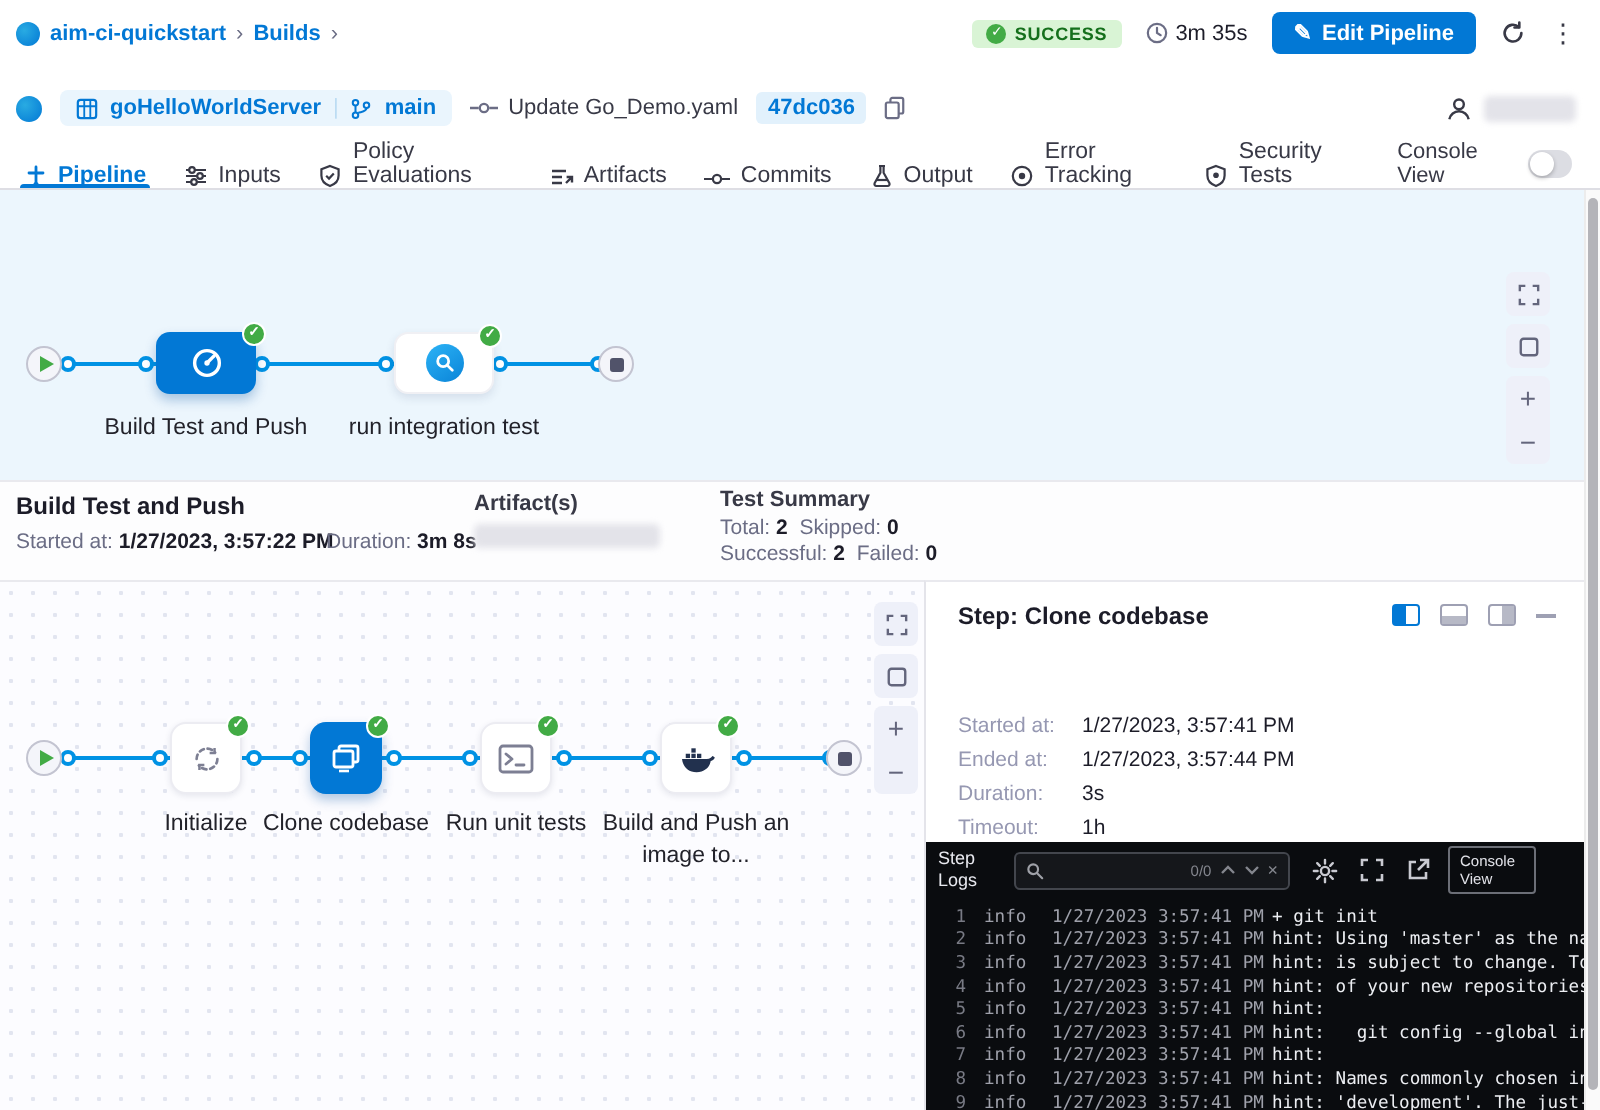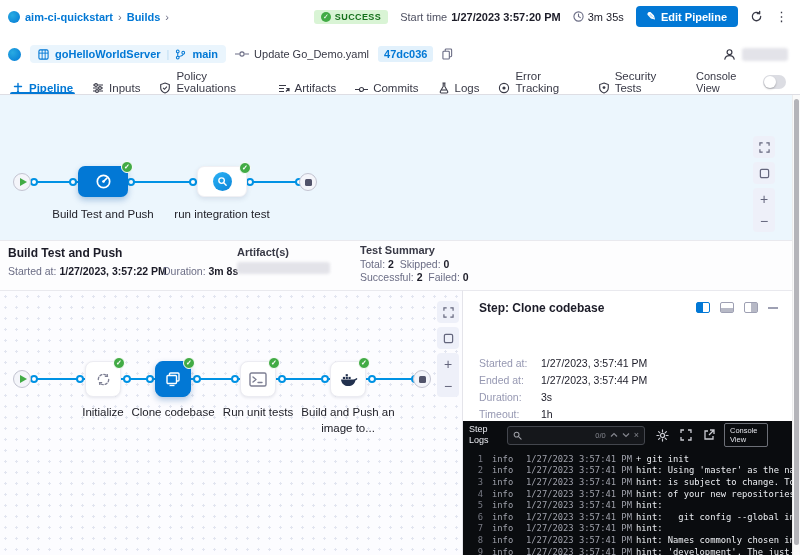--- a/index.html
+++ b/index.html
@@ -124,23 +124,20 @@
       <span class="org-dot"></span>
       <span>aim-ci-quickstart</span>
       <span class="crumb-sep">›</span>
       <span>Builds</span>
       <span class="crumb-sep">›</span>
     </div>
     <div class="hdr-right">
       <span class="badge-success">
         <span class="chk">✓</span>
         <span class="txt">SUCCESS</span>
-      </span>
-      <span class="start-time">
-        <span>Start time</span><b>1/27/2023 3:57:20 PM</b>
       </span>
       <span class="dur">
         <svg width="11" height="11" viewBox="0 0 12 12">
             <circle cx="6" cy="6" r="5" fill="none" stroke="#6b6d85" stroke-width="1.2"></circle>
             <path d="M6 3.2V6l2 1.2" fill="none" stroke="#6b6d85" stroke-width="1.2" stroke-linecap="round"></path>
           </svg>
         <span>3m 35s</span>
       </span>
       <button class="btn-primary">
         <span>✎</span>
@@ -235,21 +232,21 @@
           <circle cx="7" cy="4.5" r="2.2" fill="none" stroke="#383946" stroke-width="1.2"></circle>
           <path d="M0 4.5h4.3M9.7 4.5H14" stroke="#383946" stroke-width="1.2"></path>
         </svg>
       <span>Commits</span>
     </div>
     <div class="tab">
       <svg width="12" height="12" viewBox="0 0 12 12">
           <path d="M4.5 1h3M5.2 1v3.4L2.3 9.6A1 1 0 0 0 3.2 11h5.6a1 1 0 0 0 .9-1.4L6.8 4.4V1" fill="none" stroke="#383946" stroke-width="1.1"></path>
           <path d="M3.5 8h5" stroke="#383946" stroke-width="1.1"></path>
         </svg>
-      <span>Logs</span>
+      <span>Output</span>
     </div>
     <div class="tab">
       <svg width="12" height="12" viewBox="0 0 12 12">
           <circle cx="6" cy="6" r="4.6" fill="none" stroke="#383946" stroke-width="1.1"></circle>
           <circle cx="6" cy="6" r="1.6" fill="#383946"></circle>
         </svg>
       <span>Error Tracking</span>
     </div>
     <div class="tab">
       <svg width="12" height="12" viewBox="0 0 12 12">

